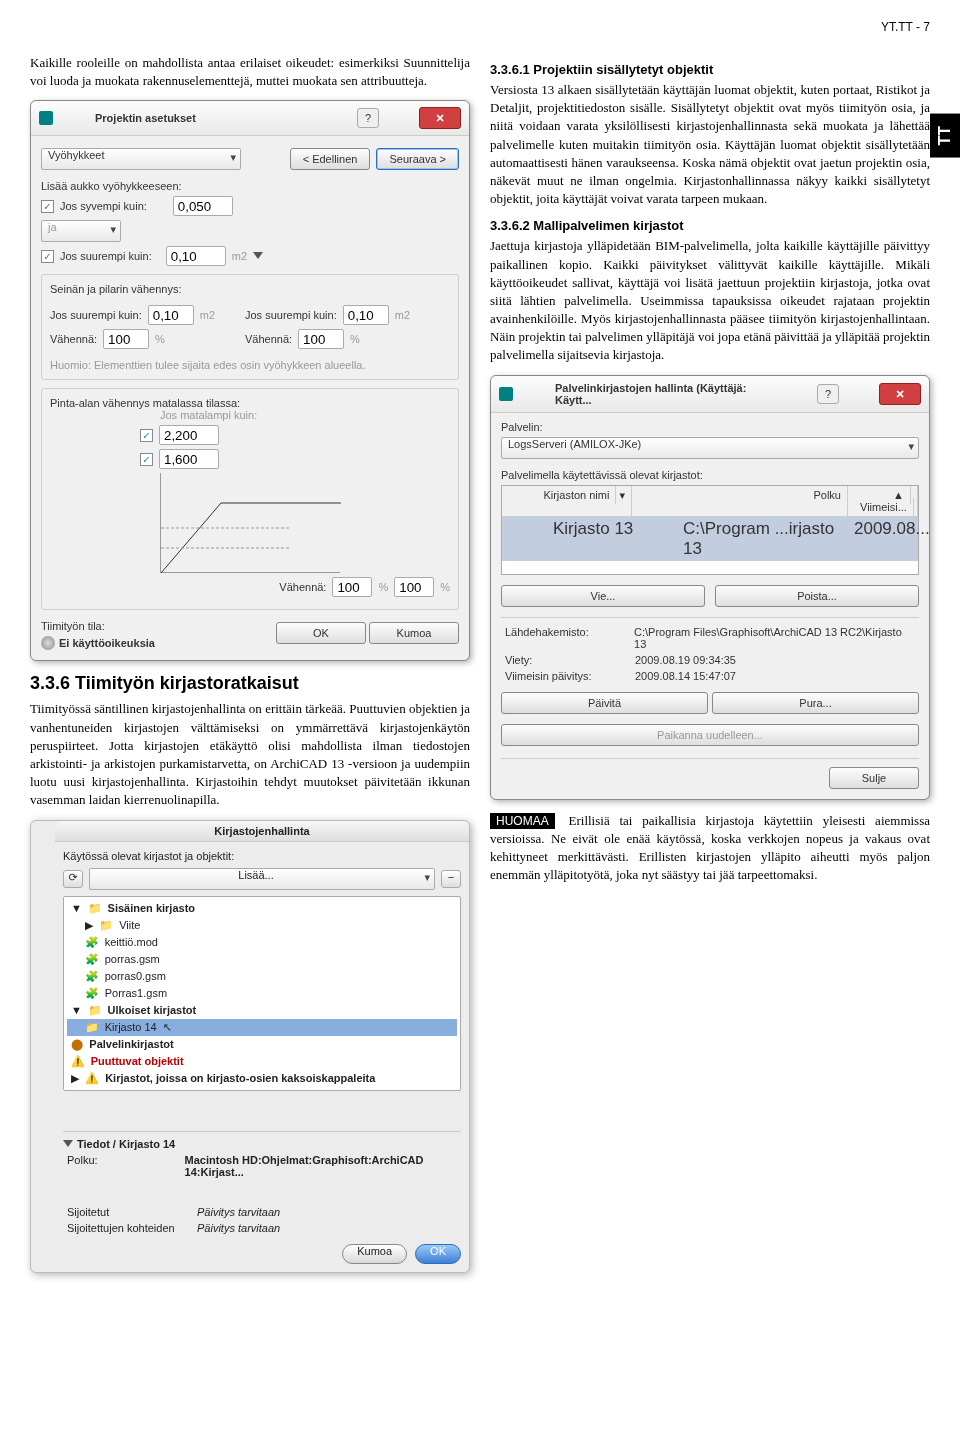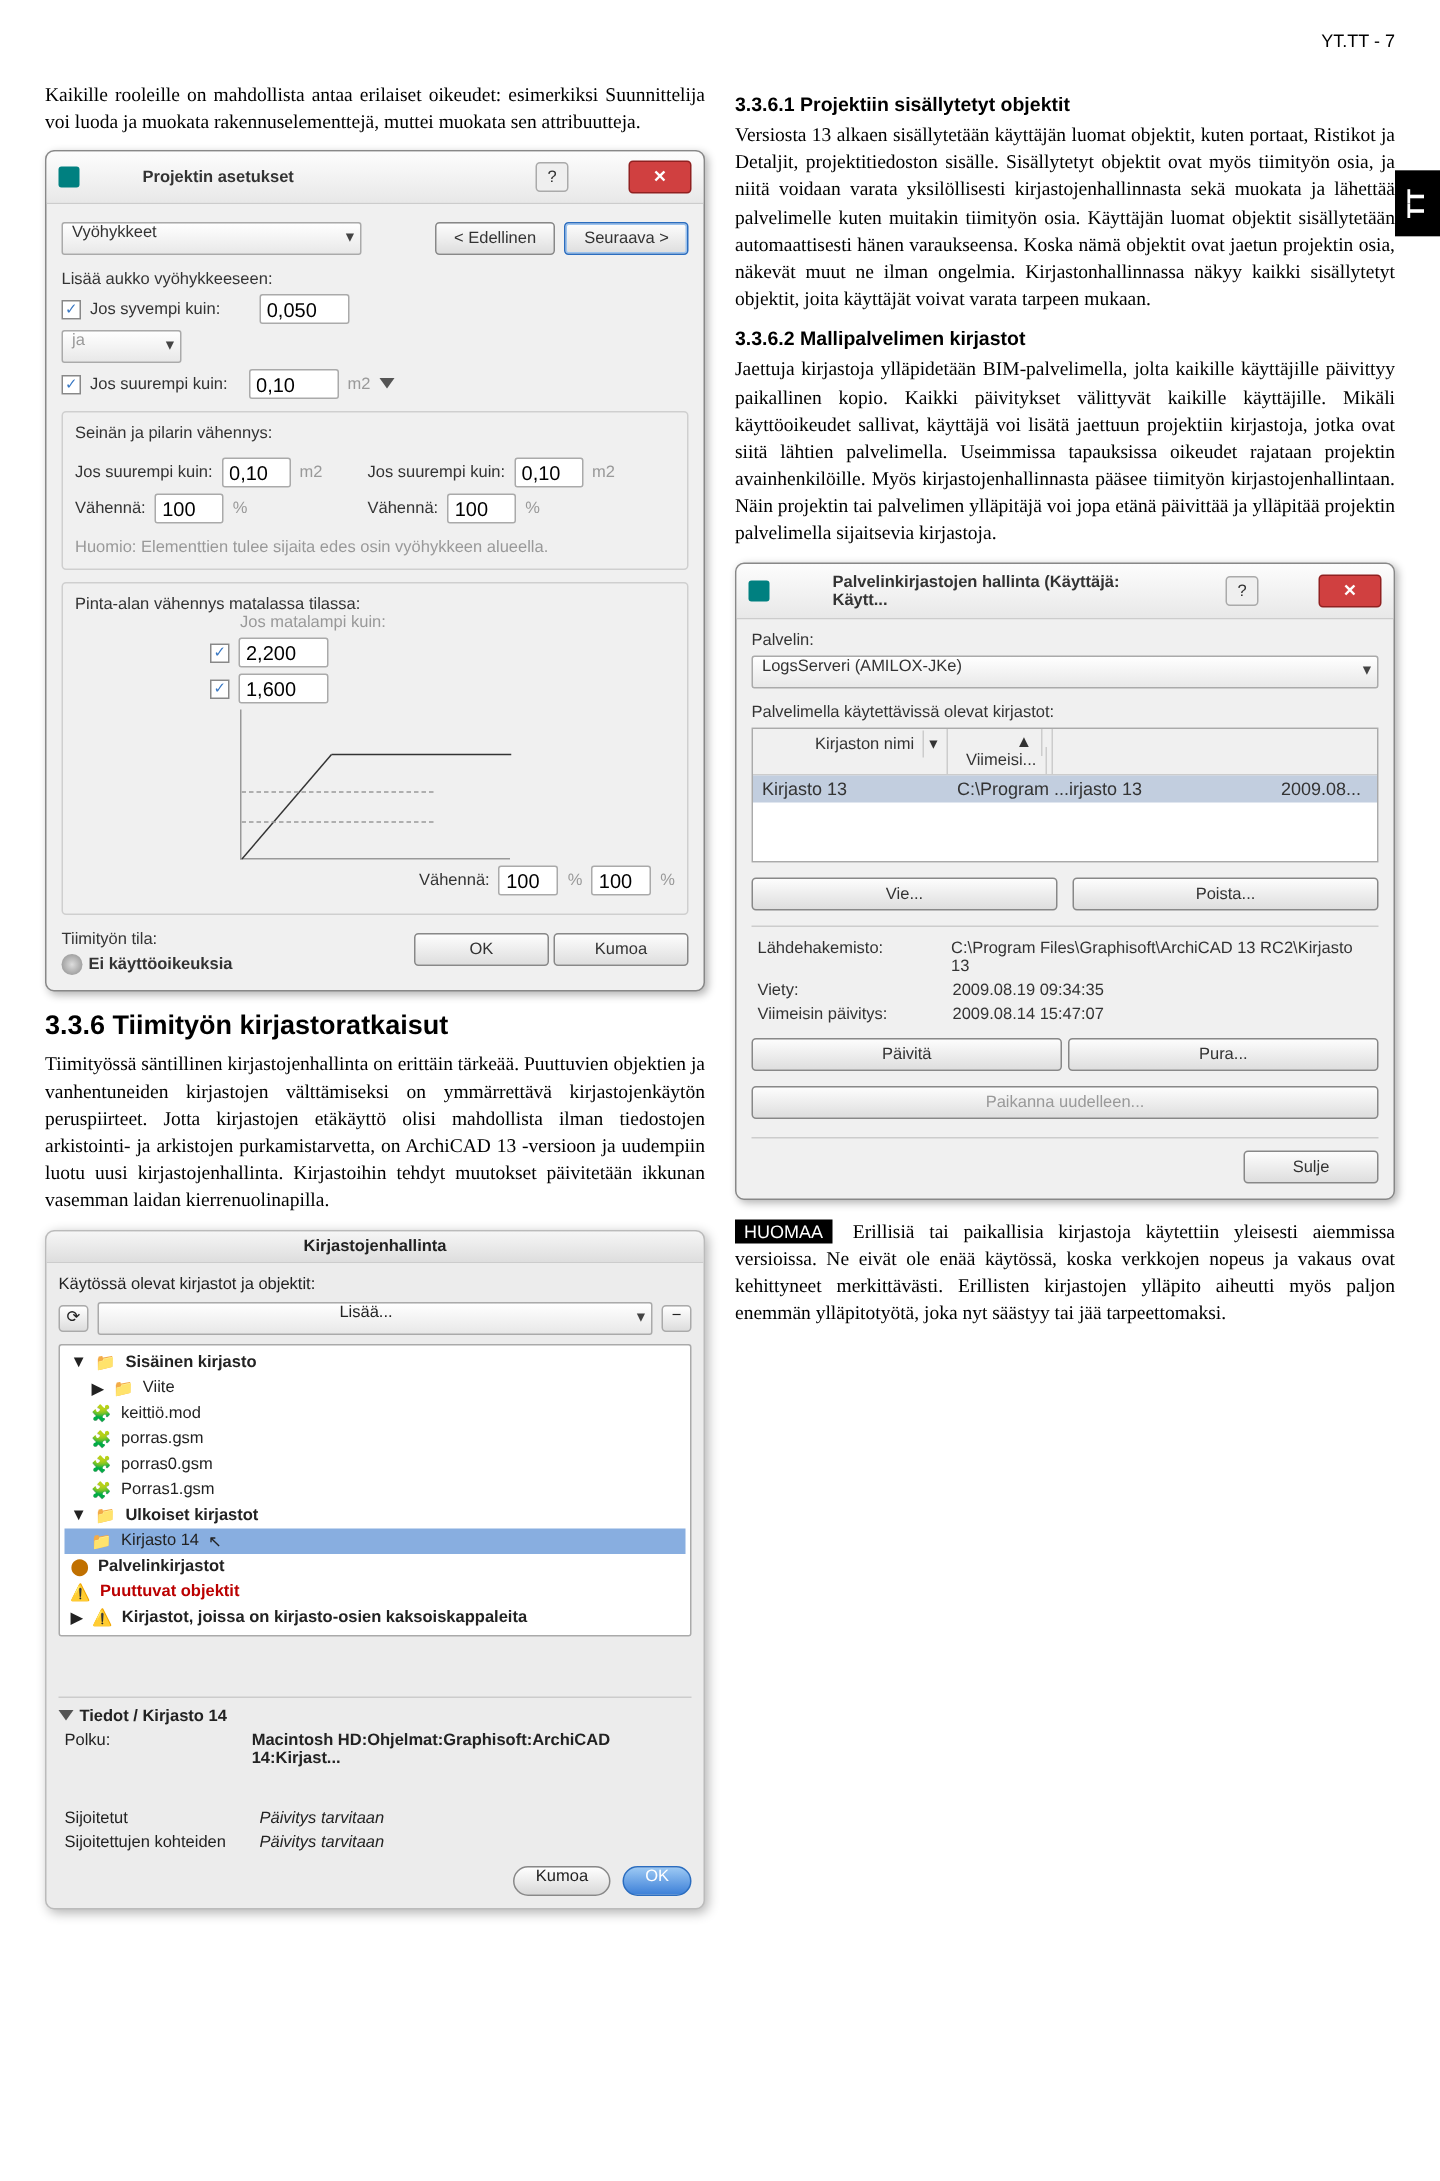--- a/index.html
+++ b/index.html
@@ -70,36 +70,37 @@
   
   .mac-dialog {
     background: #ececec;
     border: 1px solid #bbb;
     border-radius: 6px;
     font-family: 'Lucida Grande', Arial, sans-serif;
     font-size: 11px;
     color: #222;
     box-shadow: 2px 2px 8px rgba(0,0,0,.3);
     margin-top: 10px;
+    padding-left: 24px;
   }
   .mac-title { text-align: center; padding: 4px 0; border-bottom: 1px solid #ccc; background: linear-gradient(#f6f6f6,#dedede); border-radius: 6px 6px 0 0; font-weight: bold; }
   .mac-body { padding: 8px; }
   .mac-list { background: #fff; border: 1px solid #aaa; border-radius: 2px; padding: 3px; }
   .mac-list .item { padding: 2px 4px; display:flex; align-items:center; gap:6px; }
   .mac-list .folder-icon::before { content: "📁"; font-size: 11px; }
   .mac-list .obj-icon::before { content: "🧩"; font-size: 11px; }
   .mac-list .sel { background: #88aee0; }
   .mac-list .warn-icon::before { content: "⚠️"; font-size: 11px; }
   .mac-btn { height: 20px; padding: 0 14px; border: 1px solid #888; border-radius: 10px; background: linear-gradient(#fff,#d8d8d8); }
   .mac-btn.primary { background: linear-gradient(#9cc9f4,#3d80d8); border-color: #2b6dbf; color: #fff; }
 
   .table-hd { display:flex; background:#f0f0f0; border-bottom:1px solid #ccc; font-size:11px;text-align:right; }
   .table-hd span { padding: 3px 6px; border-right:1px solid #ccc; }
   .listbox { border:1px solid #aaa; background:#fff; height: 90px; }
-  .listbox .row { display:flex; font-size:12px; }
+  .listbox .row { display:flex; font-size:17px;padding-left:45px; }
   .listbox .row span { padding:2px 6px; }
   .listbox .row.sel { background:#c2cedf; }
   .kv { display:flex; margin: 4px 4px; }
   .kv .k { width: 130px; }
 
   .huomaa { background:#000; color:#fff; padding:1px 6px; font-family: Arial,sans-serif; font-size: 12px; margin-right:4px; }
 
   .diagram-box { width: 180px; height: 100px; margin-left: 110px; position: relative; border-left:1px solid #999; border-bottom:1px solid #999; }
   .diagram-box svg { position:absolute; left:0; top:0; }
   .tri { width:8px; height:8px; border-left:5px solid transparent; border-right:5px solid transparent; border-top:7px solid #555; display:inline-block; }
@@ -330,20 +331,21 @@
         <span class="win-close">✕</span>
       </div>
       <div class="win-body">
         <div>Palvelin:</div>
         <div class="win-select" style="width:100%;margin:4px 0 10px 0">LogsServeri (AMILOX-JKe)</div>
 
         <div>Palvelimella käytettävissä olevat kirjastot:</div>
         <div class="listbox" style="margin-top:4px">
           <div class="table-hd">
             <span style="width:130px"><span>Kirjaston nimi</span> ▾</span>
+            <span style="flex:1">Polku</span>
             <span style="width:70px"><span>▲</span> <span>Viimeisi...</span></span>
           </div>
           <div class="row sel">
             <span style="width:130px">Kirjasto 13</span>
             <span style="flex:1">C:\Program ...irjasto 13</span>
             <span style="width:70px">2009.08...</span>
           </div>
         </div>
 
         <div style="display:flex;gap:10px;margin:10px 0">

